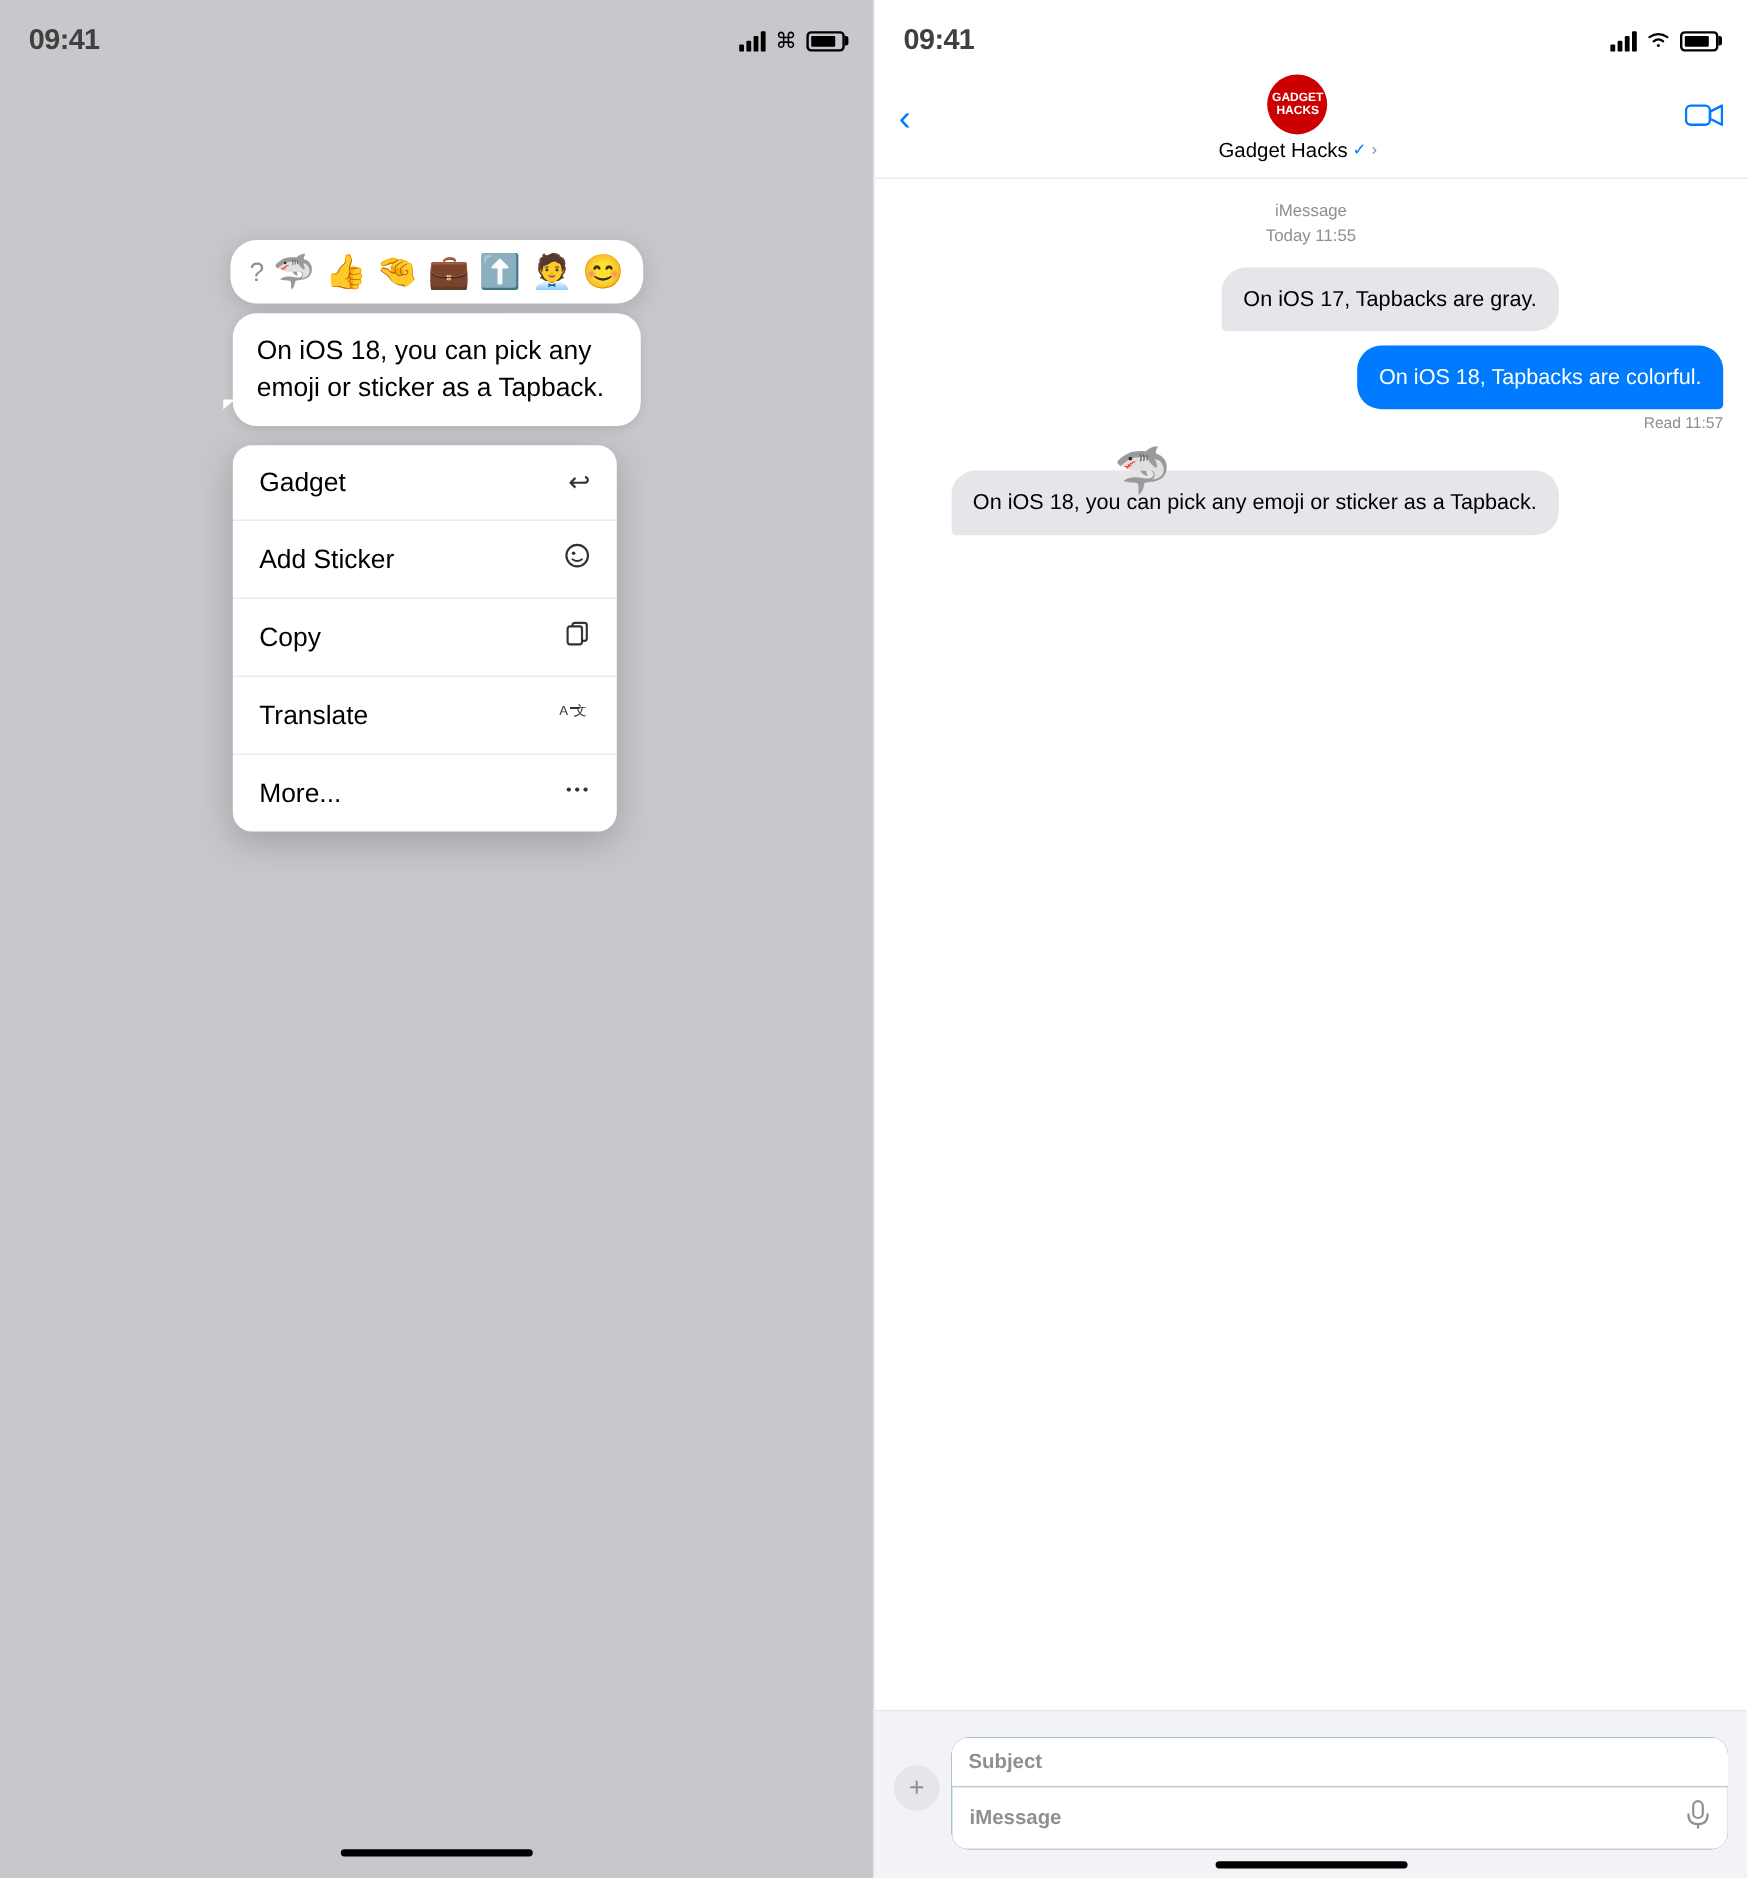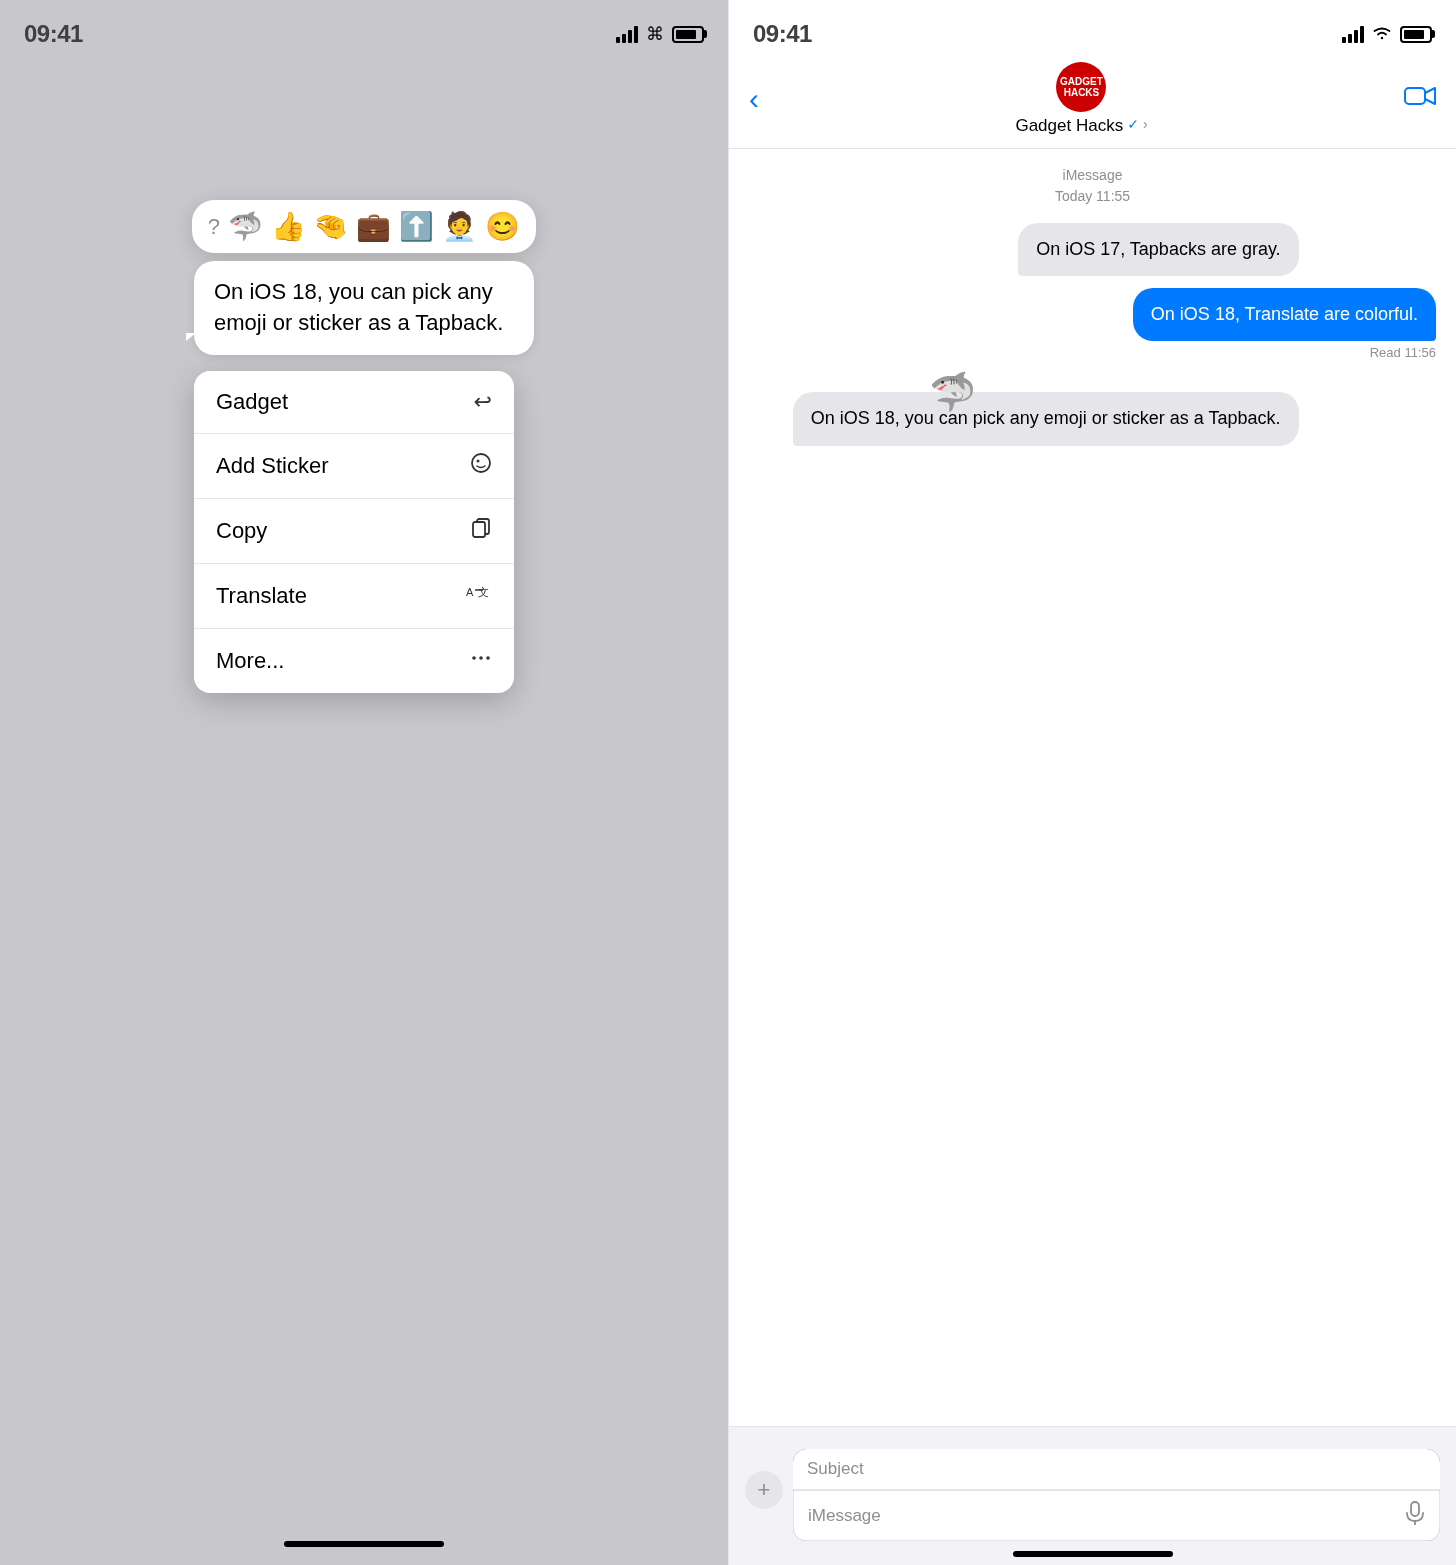--- a/index.html
+++ b/index.html
@@ -403,20 +403,21 @@
     .mic-icon {
       font-size: 20px;
       color: #8e8e93;
     }
 
     .input-card {
       background: #0f766e;
       border-radius: 14px;
       overflow: hidden;
       margin-top: 10px;
+      font-weight: bold;
     }
 
     .input-row-full {
       display: flex;
       align-items: center;
       gap: 10px;
     }
 
     .right-home-indicator {
       position: absolute;
@@ -565,22 +566,22 @@
     <div class="timestamp-label">
       <div>iMessage</div>
       <div>Today 11:55</div>
     </div>
 
     <div class="msg-received">
       <div class="bubble-received">On iOS 17, Tapbacks are gray.</div>
     </div>
 
     <div class="msg-sent">
-      <div class="bubble-sent">On iOS 18, Translate are colorful.</div>
-      <div class="read-receipt">Read 11:56</div>
+      <div class="bubble-sent">On iOS 18, Tapbacks are colorful.</div>
+      <div class="read-receipt">Read 11:57</div>
     </div>
 
     <div class="msg-received msg-with-sticker" style="position:relative; margin-top: 20px;">
       <div class="sticker-on-message" style="position:absolute; top:-22px; right:auto; left: 180px; font-size:38px; z-index:2;">🦈</div>
       <div class="bubble-received">On iOS 18, you can pick any emoji or sticker as a Tapback.</div>
     </div>
   </div>
 
   <div class="input-area">
     <div class="input-row-full">

